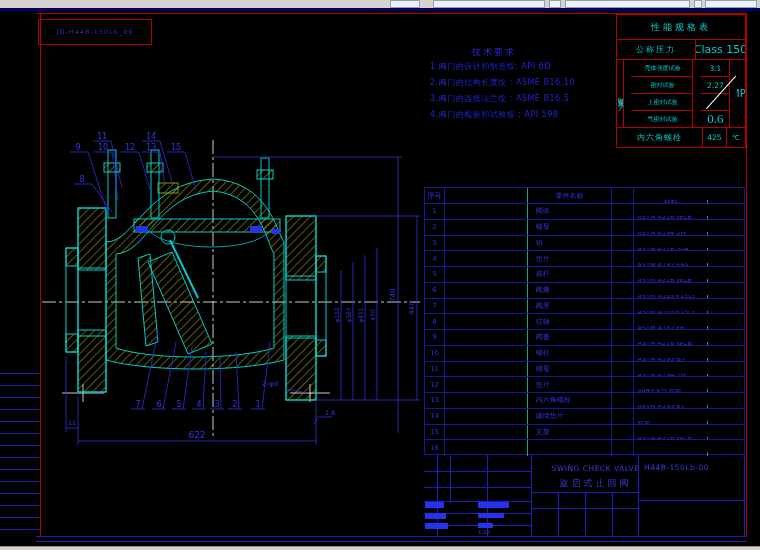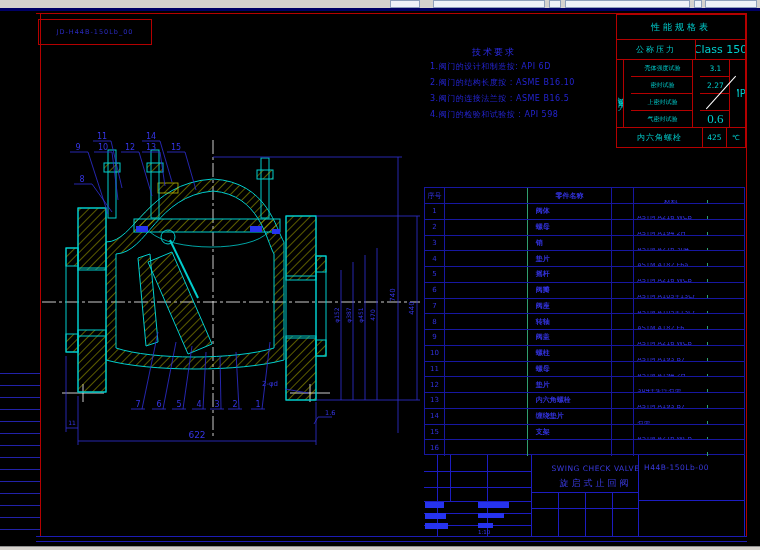--- a/index.html
+++ b/index.html
@@ -33,21 +33,21 @@
   .spec .title{height:25px;align-items:center;justify-content:center;display:flex;
     font-size:9px;letter-spacing:3px;}
   .vert{writing-mode:vertical-rl;text-orientation:upright;letter-spacing:2px;}
   
   .pt{left:424px;top:187px;width:321px;height:268px;border:1px solid #1717a0;}
   .pt-row{display:flex;height:15.75px;box-sizing:border-box;border-bottom:1px solid #1717a0;}
   .pt-head{height:16px;color:#3232dc;}
   .pt-c{box-sizing:border-box;border-right:1px solid #1717a0;font-size:7px;color:#3232dc;
     display:flex;align-items:center;justify-content:center;overflow:hidden;white-space:nowrap;}
   .gl{border-right:1px solid #2f9e6e;}
-  .w1{width:20px}.w2{width:83px}.w3{width:85px;justify-content:flex-start;padding-left:8px;font-weight:bold;}
+  .w1{width:20px}.w2{width:83px}.w3{width:85px;justify-content:flex-start;padding-left:8px;}
   .w4{width:22px}.w5{width:74px;justify-content:flex-start;padding-left:3px;font-size:6.5px;margin-top:12px;}
   .w6{width:36px;border-right:none;}
   .pt-head .w3{justify-content:center;padding-left:0;}
   .pt-head .w5{justify-content:center;padding-left:0;font-size:7px;}
   
   .tb{left:424px;top:455px;width:321px;height:81px;border-right:1px solid #1c1cc0;color:#3a3ae0;}
   .tb .vline{position:absolute;top:0;width:1px;height:81px;background:#1c1cc0;}
   .tb .hline{position:absolute;height:1px;background:#1c1cc0;}
   .hl{position:absolute;background:#2633ee;}
   .tb-title{position:absolute;left:107px;top:0;width:107px;text-align:center;margin-left:11px;}

